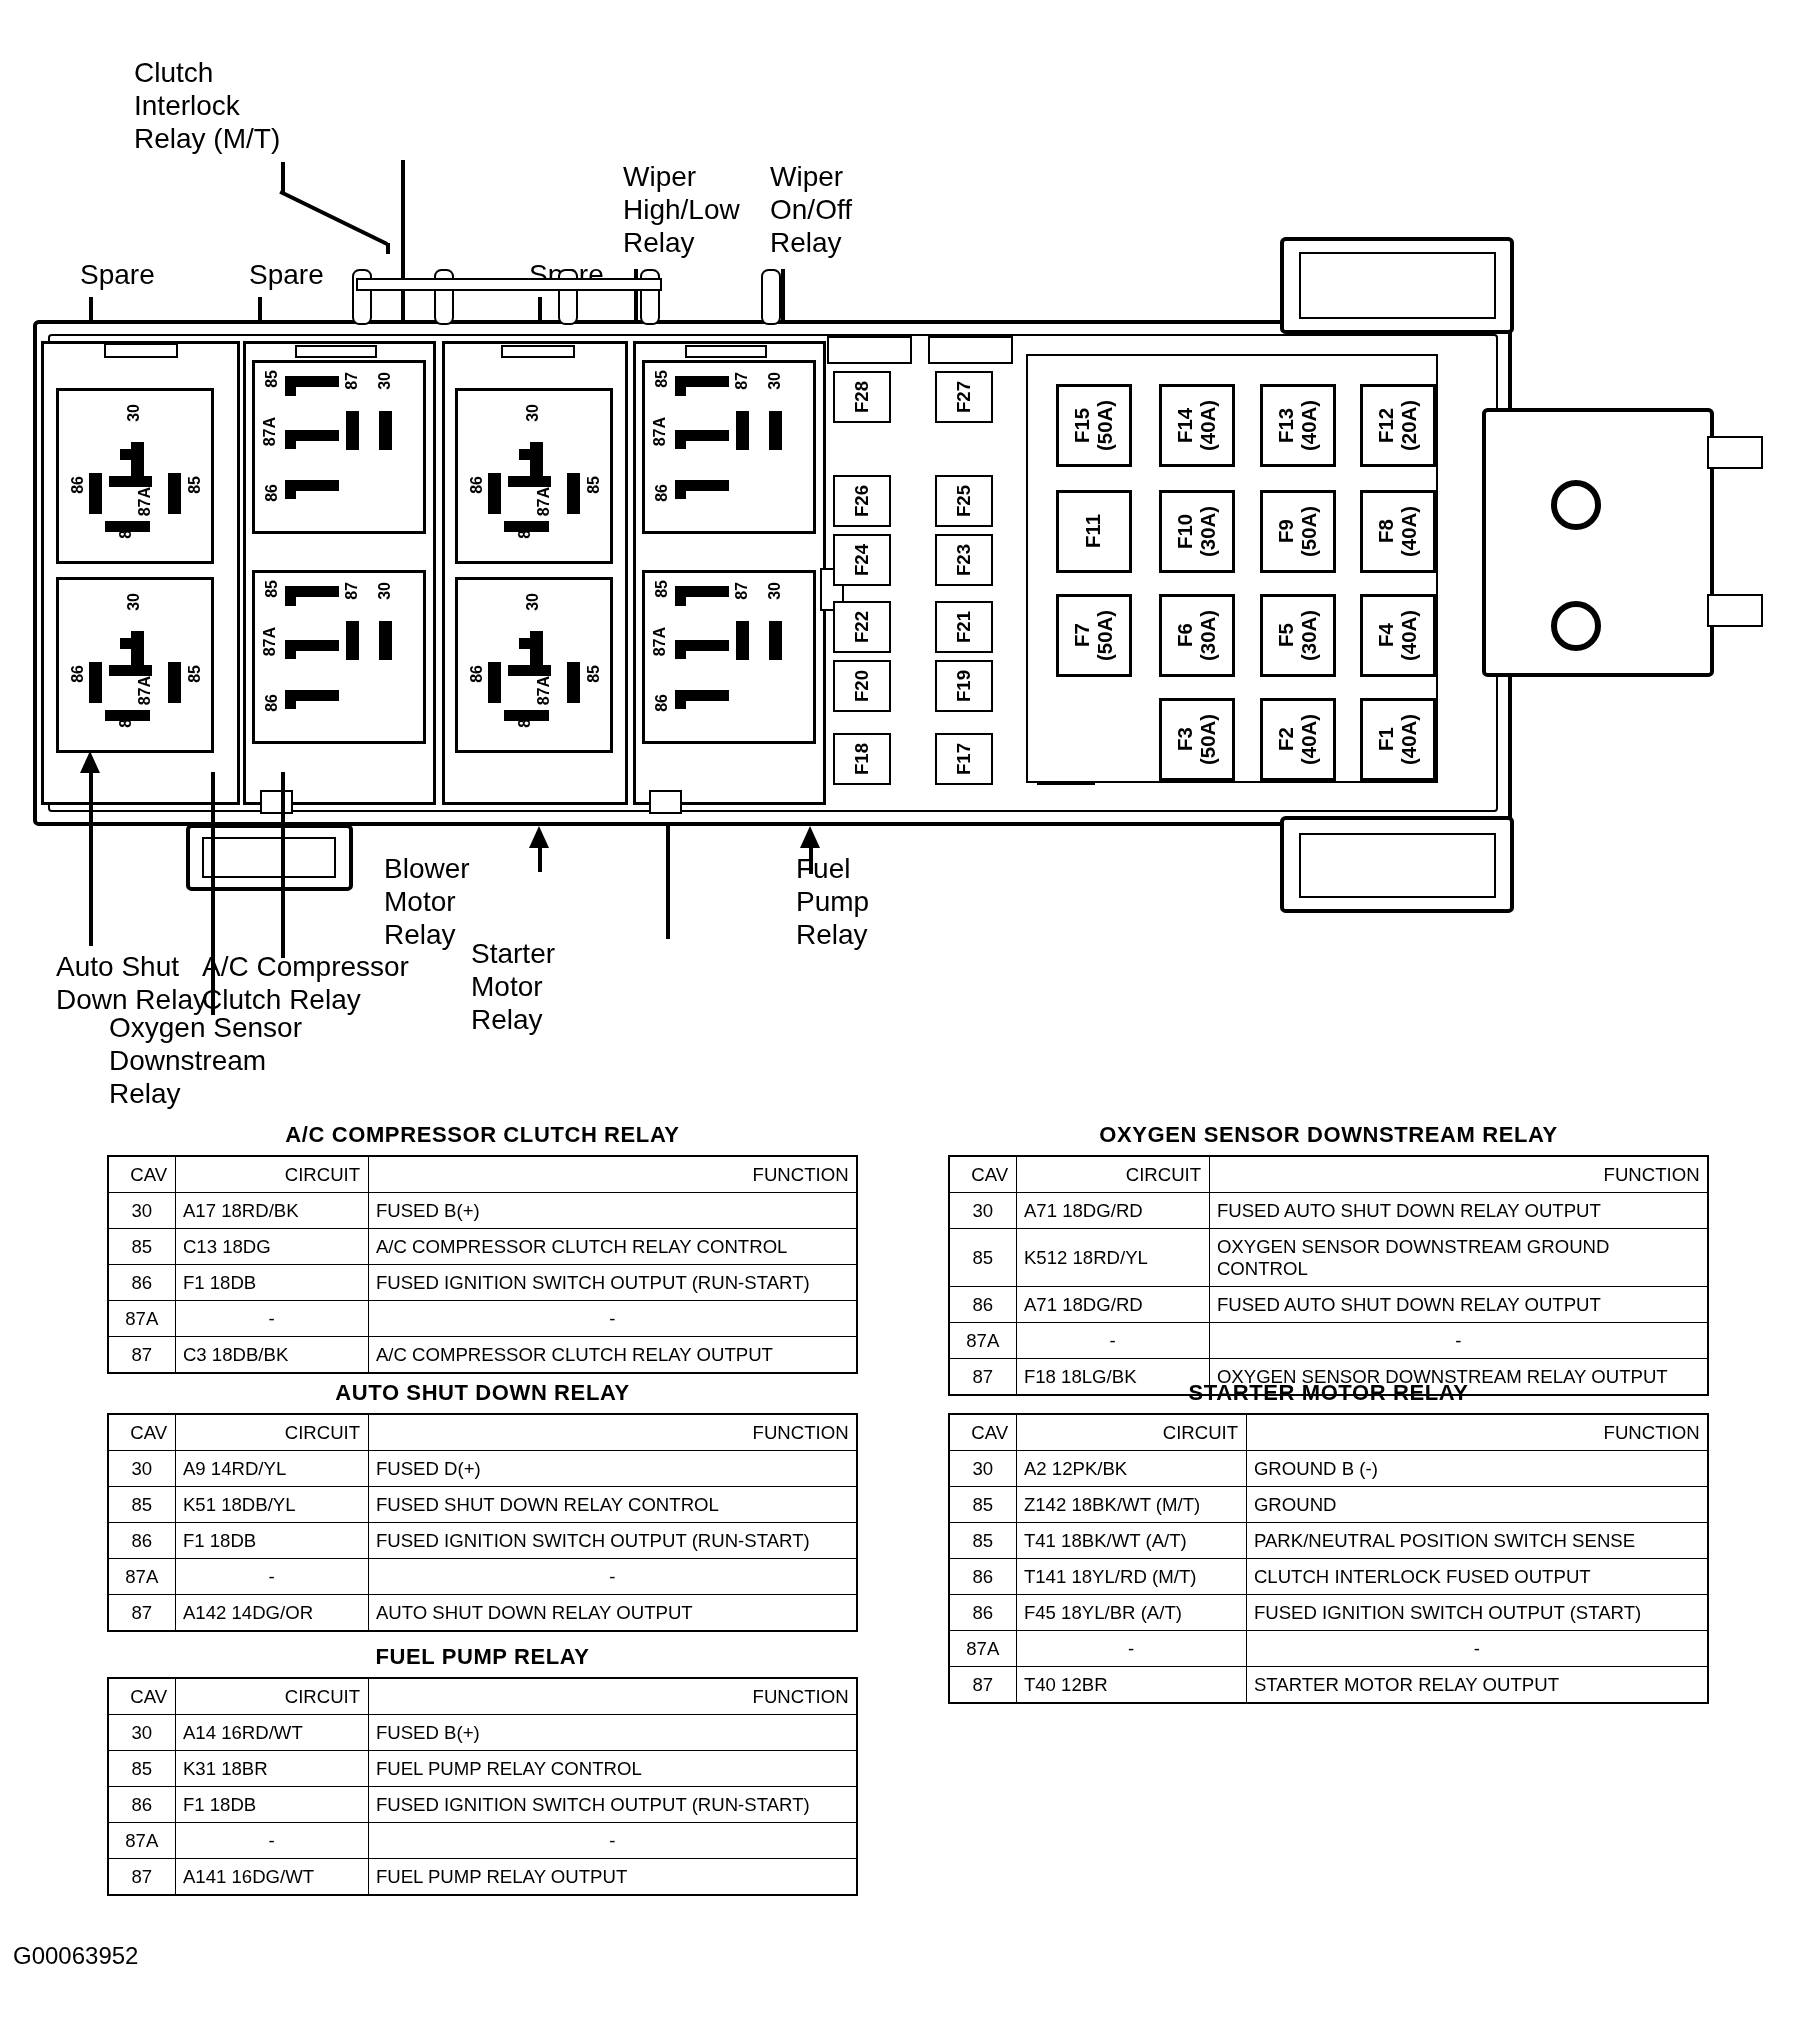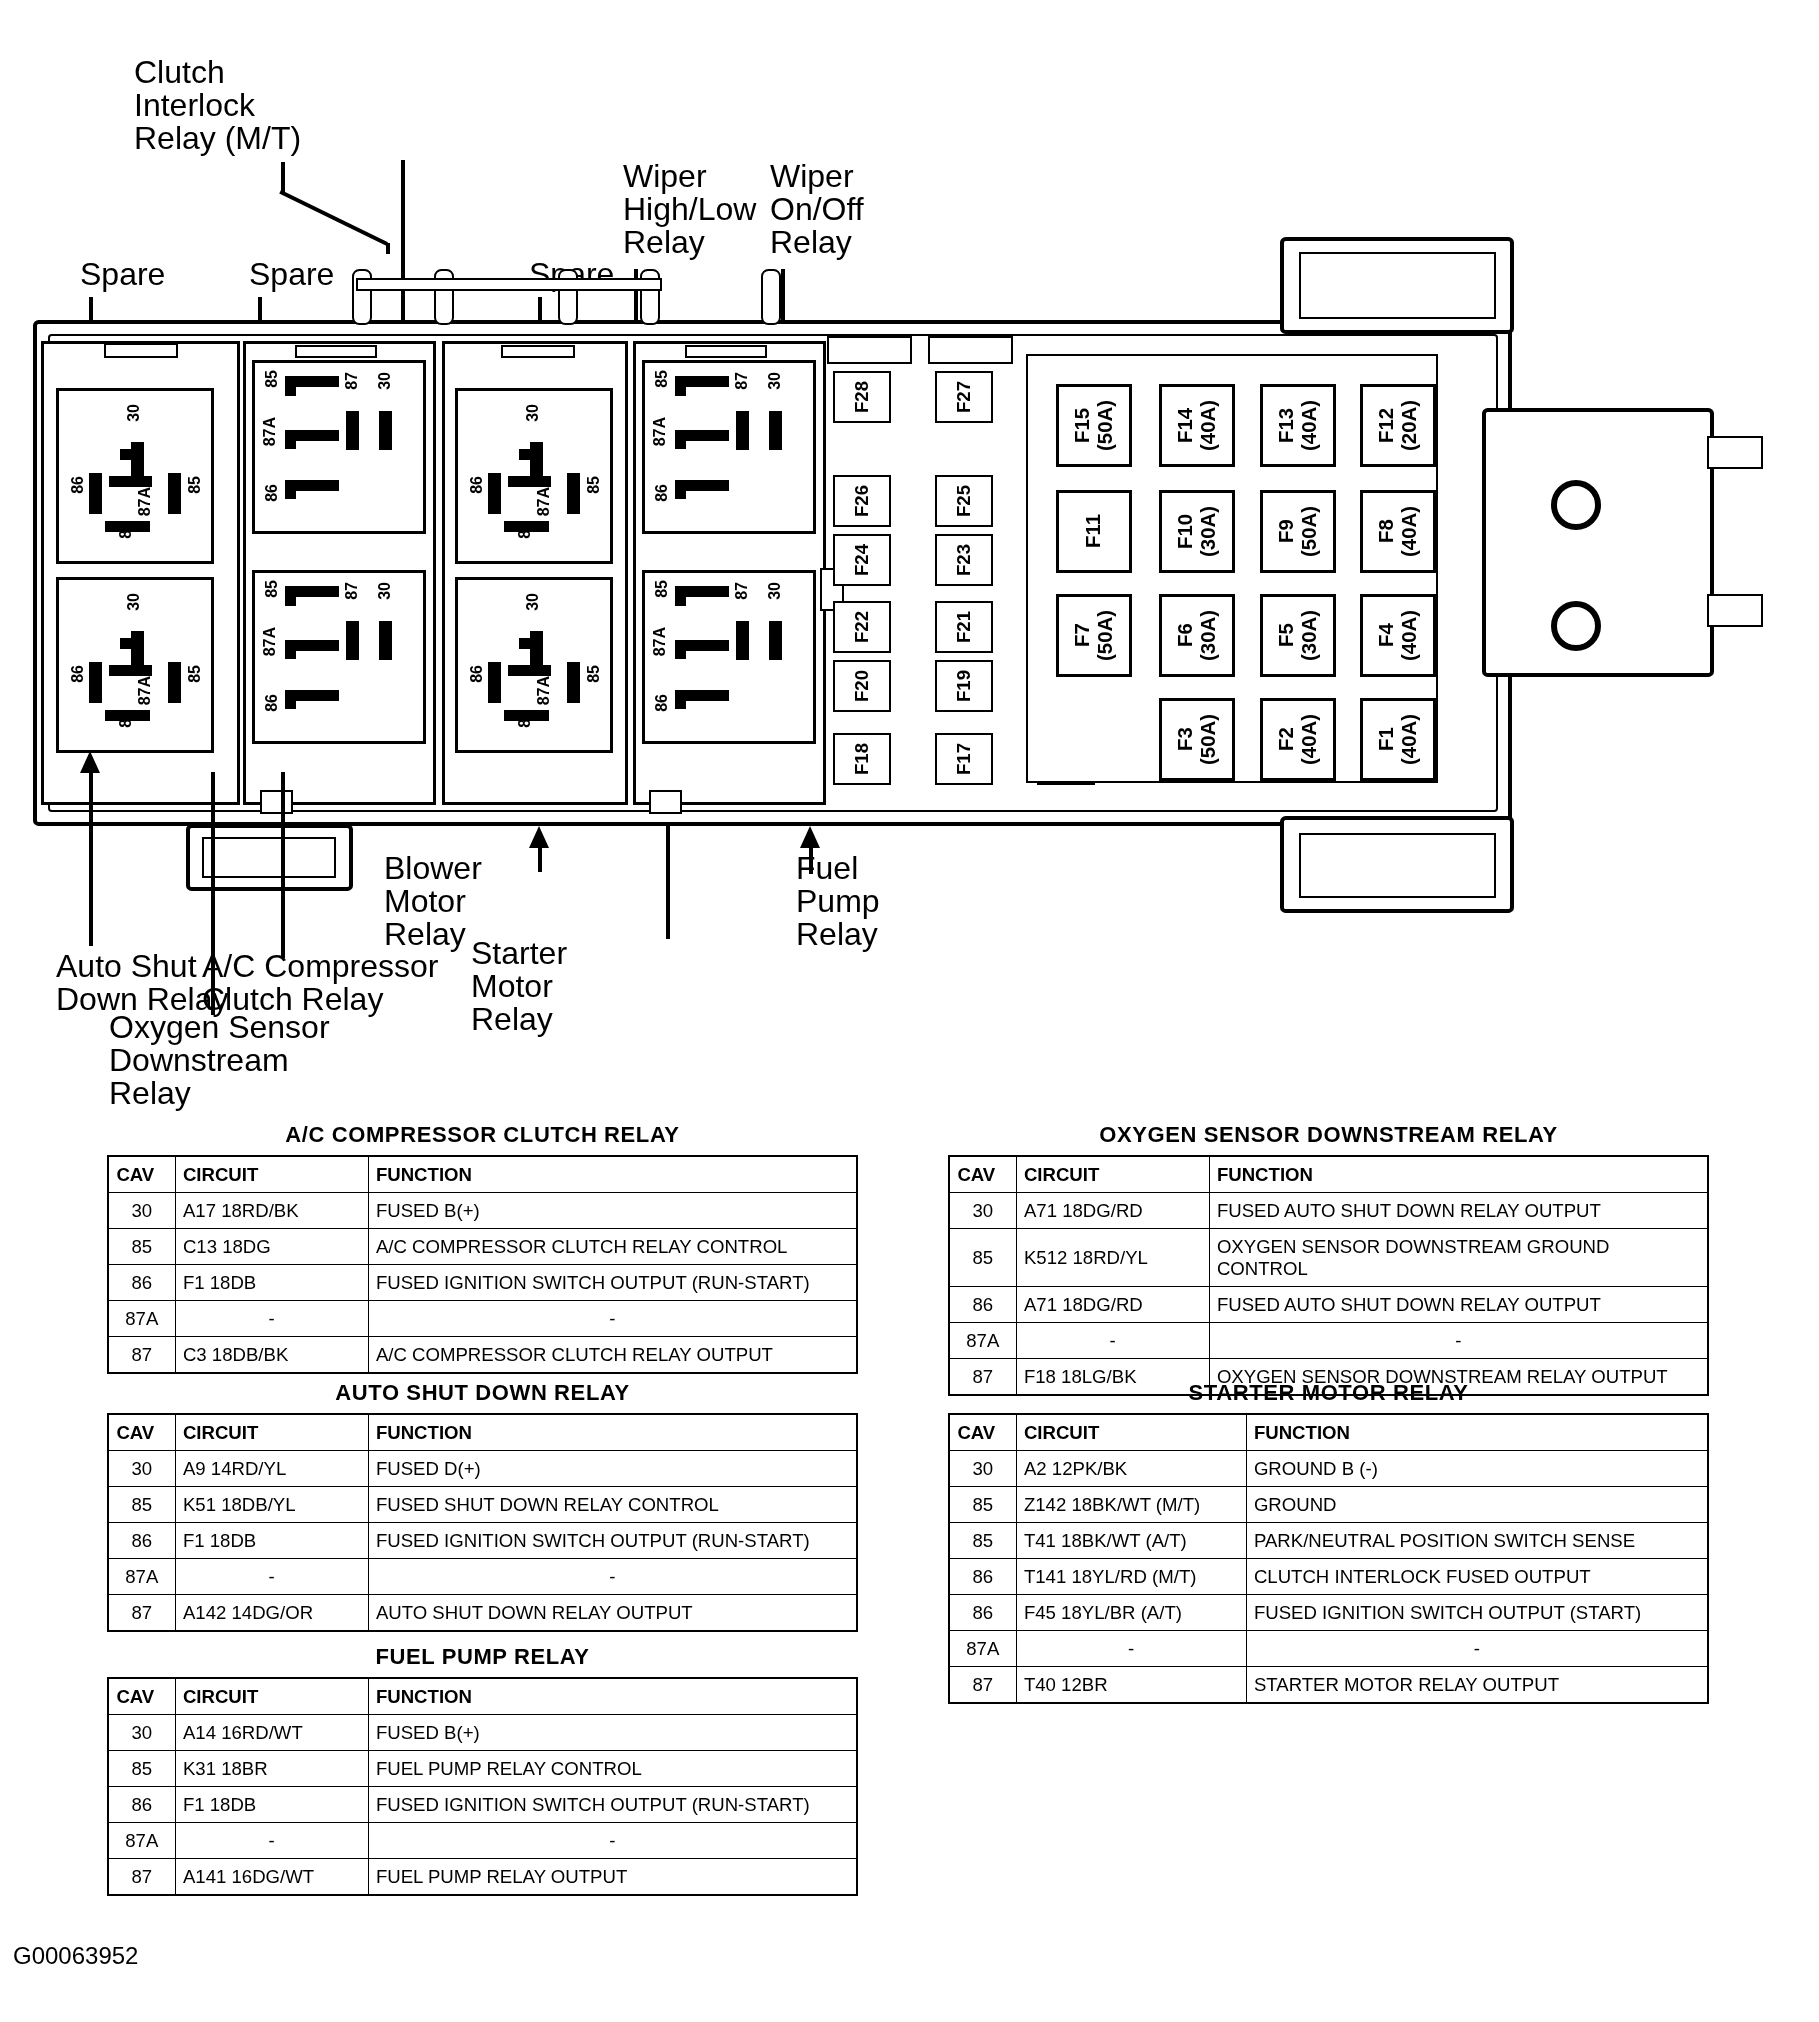--- a/index.html
+++ b/index.html
@@ -11,21 +11,21 @@
     width: 1820px;
     height: 2022px;
     position: relative;
     font-family: "Liberation Sans", sans-serif;
     color: #000000;
     overflow: hidden;
   }
   .callout-label {
     position: absolute;
     font-family: "Liberation Sans", sans-serif;
-    font-size: 32px;
+    font-size: 28px;
     line-height: 33px;
     color: #000;
     white-space: pre-line;
   }
   .leader {
     position: absolute;
     background: #000;
   }
   .leader-v { width: 3.7px; }
 
@@ -165,21 +165,21 @@
   table.relay-table th,
   table.relay-table td {
     border: 1.9px solid #000;
     font-family: "Liberation Sans", sans-serif;
     font-size: 18.6px;
     padding: 6.5px 7.4px;
     color: #000;
     height: 20.4px;
     vertical-align: middle;
   }
-  table.relay-table th { font-weight: bold; text-align: left; }
+  table.relay-table th { font-weight: normal; text-align: right; }
   table.relay-table td.c-cav { text-align: center; width: 67px; }
   table.relay-table td.c-cir { text-align: left; }
   table.relay-table td.c-fun { text-align: left; }
   table.relay-table td.dash { text-align: center; }
   table.relay-table col.cav { width: 67px; }
 
   #figure-id {
     position: absolute;
     left: 13px;
     top: 1942px;

